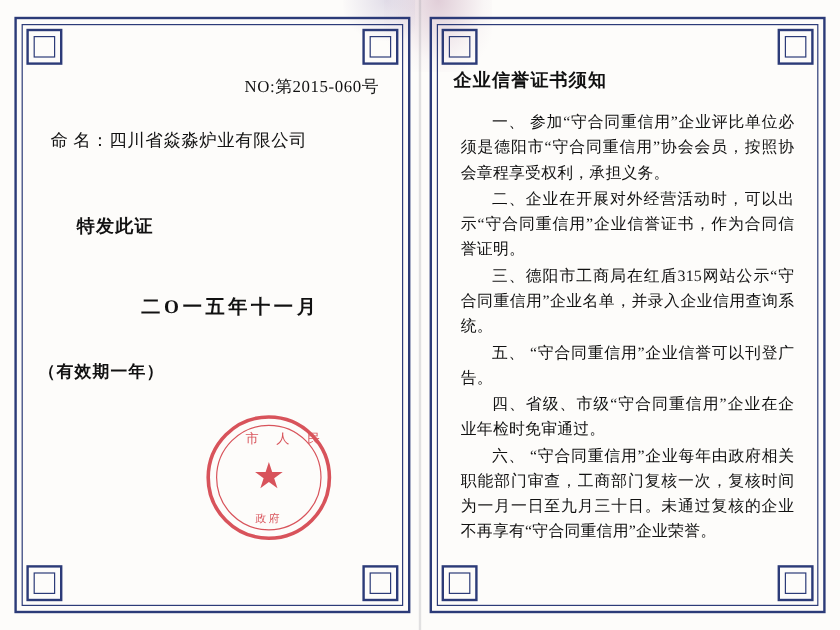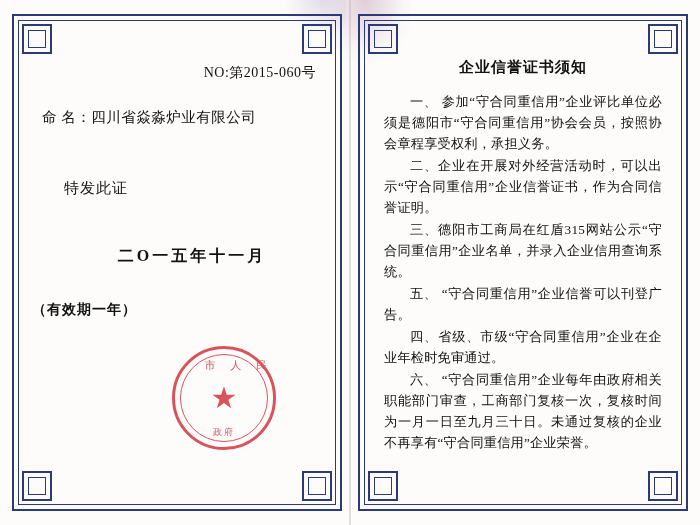--- a/index.html
+++ b/index.html
@@ -111,21 +111,21 @@
     text-align: center;
     font-size: 17px;
     font-weight: bold;
     color: #111;
     letter-spacing: 1px;
   }
   .issue-line {
     margin-top: 52px;
     margin-left: 32px;
     font-size: 15px;
-    font-weight: normal;
+    font-weight: bold;
     color: #111;
     letter-spacing: 1px;
   }
   .date-line {
     margin-top: 48px;
     text-align: center;
     padding-left: 30px;
     font-size: 16px;
     font-weight: bold;
     color: #111;
@@ -183,21 +183,20 @@
     width: 100%;
     text-align: center;
     font-size: 9px;
     color: #cf2a34;
     letter-spacing: 2px;
   }
 
   
   .notice-title {
     margin-top: 22px;
-    text-align: center;
     font-size: 15px;
     font-weight: bold;
     color: #111;
     letter-spacing: 1px;
   }
   .notice-body {
     margin-top: 14px;
     padding: 0 6px;
   }
   .notice-para {

